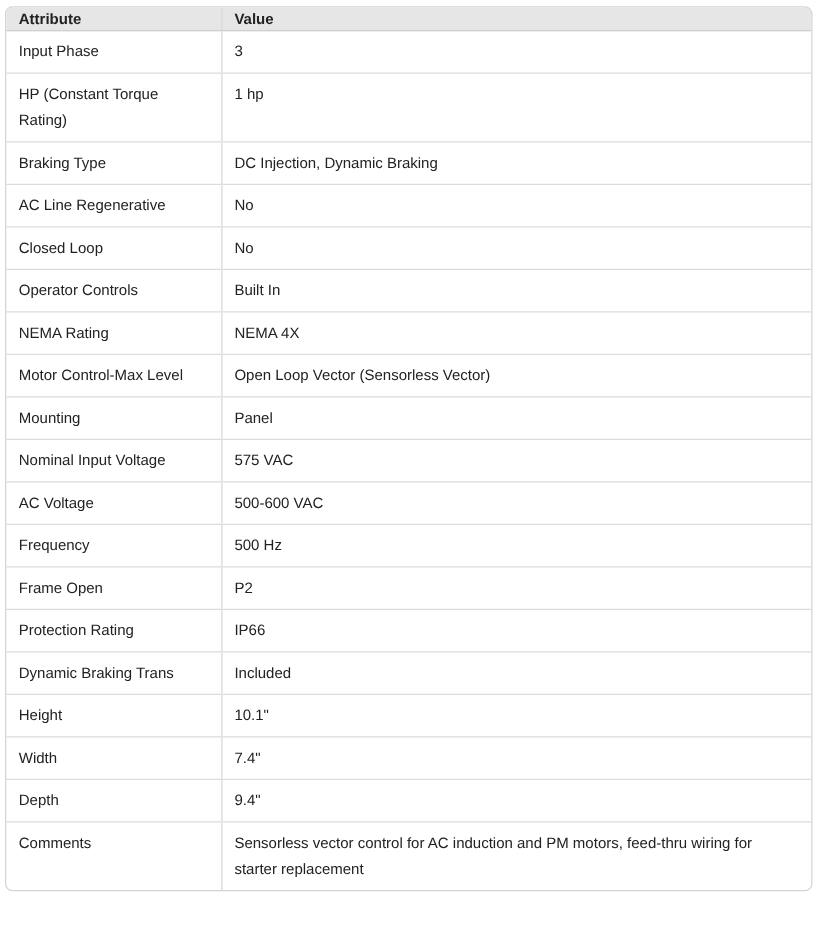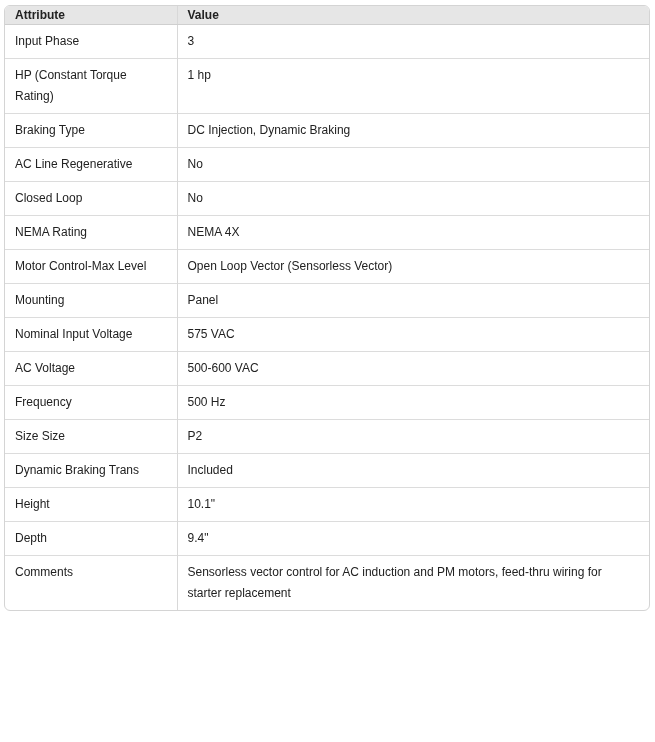--- a/index.html
+++ b/index.html
@@ -42,20 +42,24 @@
         </tr>
         <tr>
           <td>AC Line Regenerative</td>
           <td>No</td>
         </tr>
         <tr>
           <td>Closed Loop</td>
           <td>No</td>
         </tr>
         <tr>
+          <td>Operator Controls</td>
+          <td>Built In</td>
+        </tr>
+        <tr>
           <td>NEMA Rating</td>
           <td>NEMA 4X</td>
         </tr>
         <tr>
           <td>Motor Control-Max Level</td>
           <td>Open Loop Vector (Sensorless Vector)</td>
         </tr>
         <tr>
           <td>Mounting</td>
           <td>Panel</td>
@@ -66,30 +70,38 @@
         </tr>
         <tr>
           <td>AC Voltage</td>
           <td>500-600 VAC</td>
         </tr>
         <tr>
           <td>Frequency</td>
           <td>500 Hz</td>
         </tr>
         <tr>
-          <td>Size Size</td>
+          <td>Frame Open</td>
           <td>P2</td>
+        </tr>
+        <tr>
+          <td>Protection Rating</td>
+          <td>IP66</td>
         </tr>
         <tr>
           <td>Dynamic Braking Trans</td>
           <td>Included</td>
         </tr>
         <tr>
           <td>Height</td>
           <td>10.1"</td>
+        </tr>
+        <tr>
+          <td>Width</td>
+          <td>7.4"</td>
         </tr>
         <tr>
           <td>Depth</td>
           <td>9.4"</td>
         </tr>
         <tr>
           <td>Comments</td>
           <td>Sensorless vector control for AC induction and PM motors, feed-thru wiring for starter replacement</td>
         </tr>
       </tbody>

